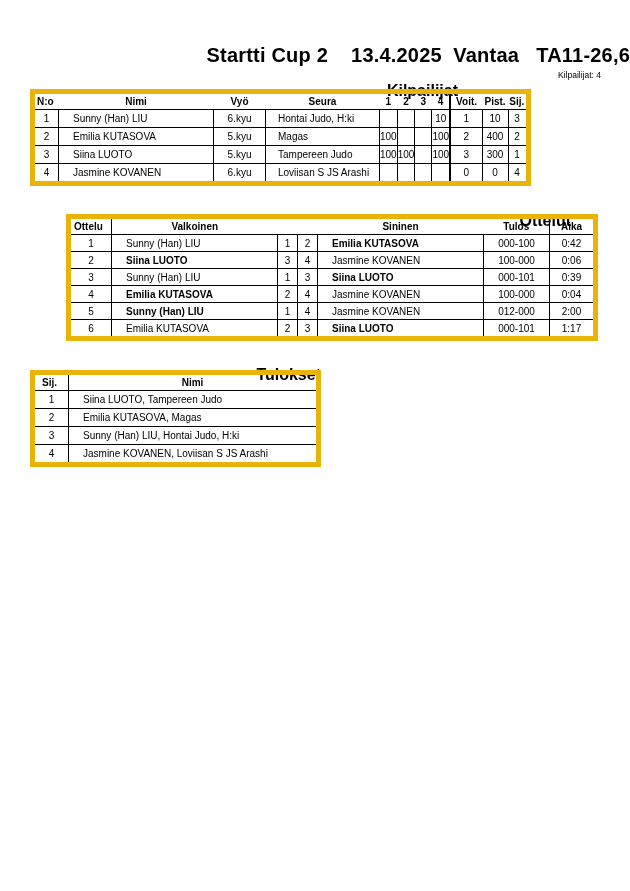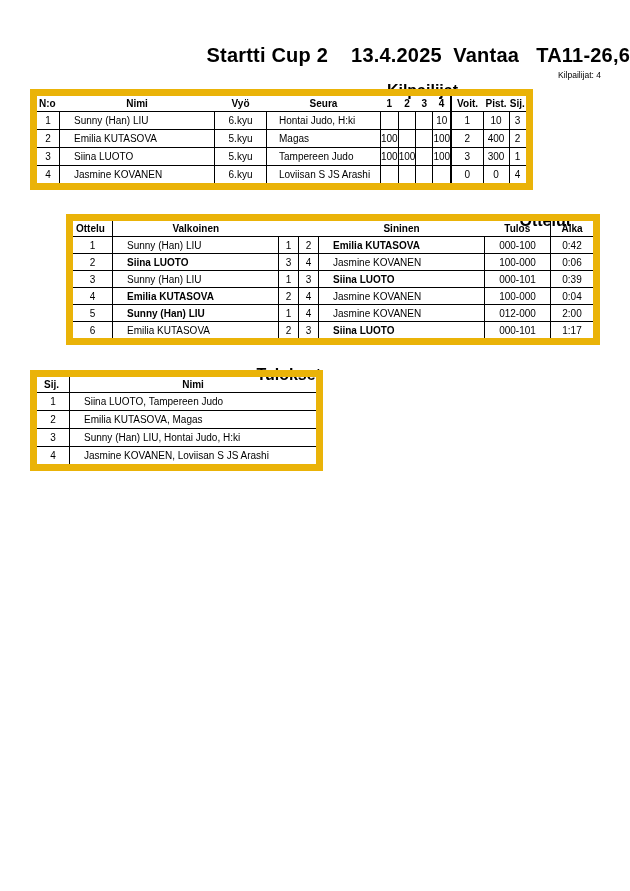--- a/index.html
+++ b/index.html
@@ -10,21 +10,21 @@
     overflow:hidden;
   }
   .abs{position:absolute;}
   .page-title{
     top:44px;left:0;width:630px;text-align:right;
     font-size:20px;font-weight:bold;white-space:pre;letter-spacing:0.2px;
   }
   .section-title{font-size:16px;font-weight:bold;text-align:right;margin-top:14px;}
   .count-label{top:70px;right:29px;font-size:8.5px;}
 
-  table{border-collapse:collapse;table-layout:fixed;border:7px solid #eab308;}
+  table{border-collapse:collapse;table-layout:fixed;border:5px solid #eab308;}
   th,td{border:1px solid #000;font-size:10px;vertical-align:middle;
         padding:0;overflow:hidden;white-space:nowrap;}
   th{font-weight:bold;text-align:center;height:15px;}
   .t1 td{height:17px;}
   .t2 td{height:16px;}
   .t3 td{height:17px;}
   .l{text-align:left;padding-left:14px;}
   .c{text-align:center;}
   .pl2{padding-left:2px;text-align:left;}
   .pl5{padding-left:12px;}

